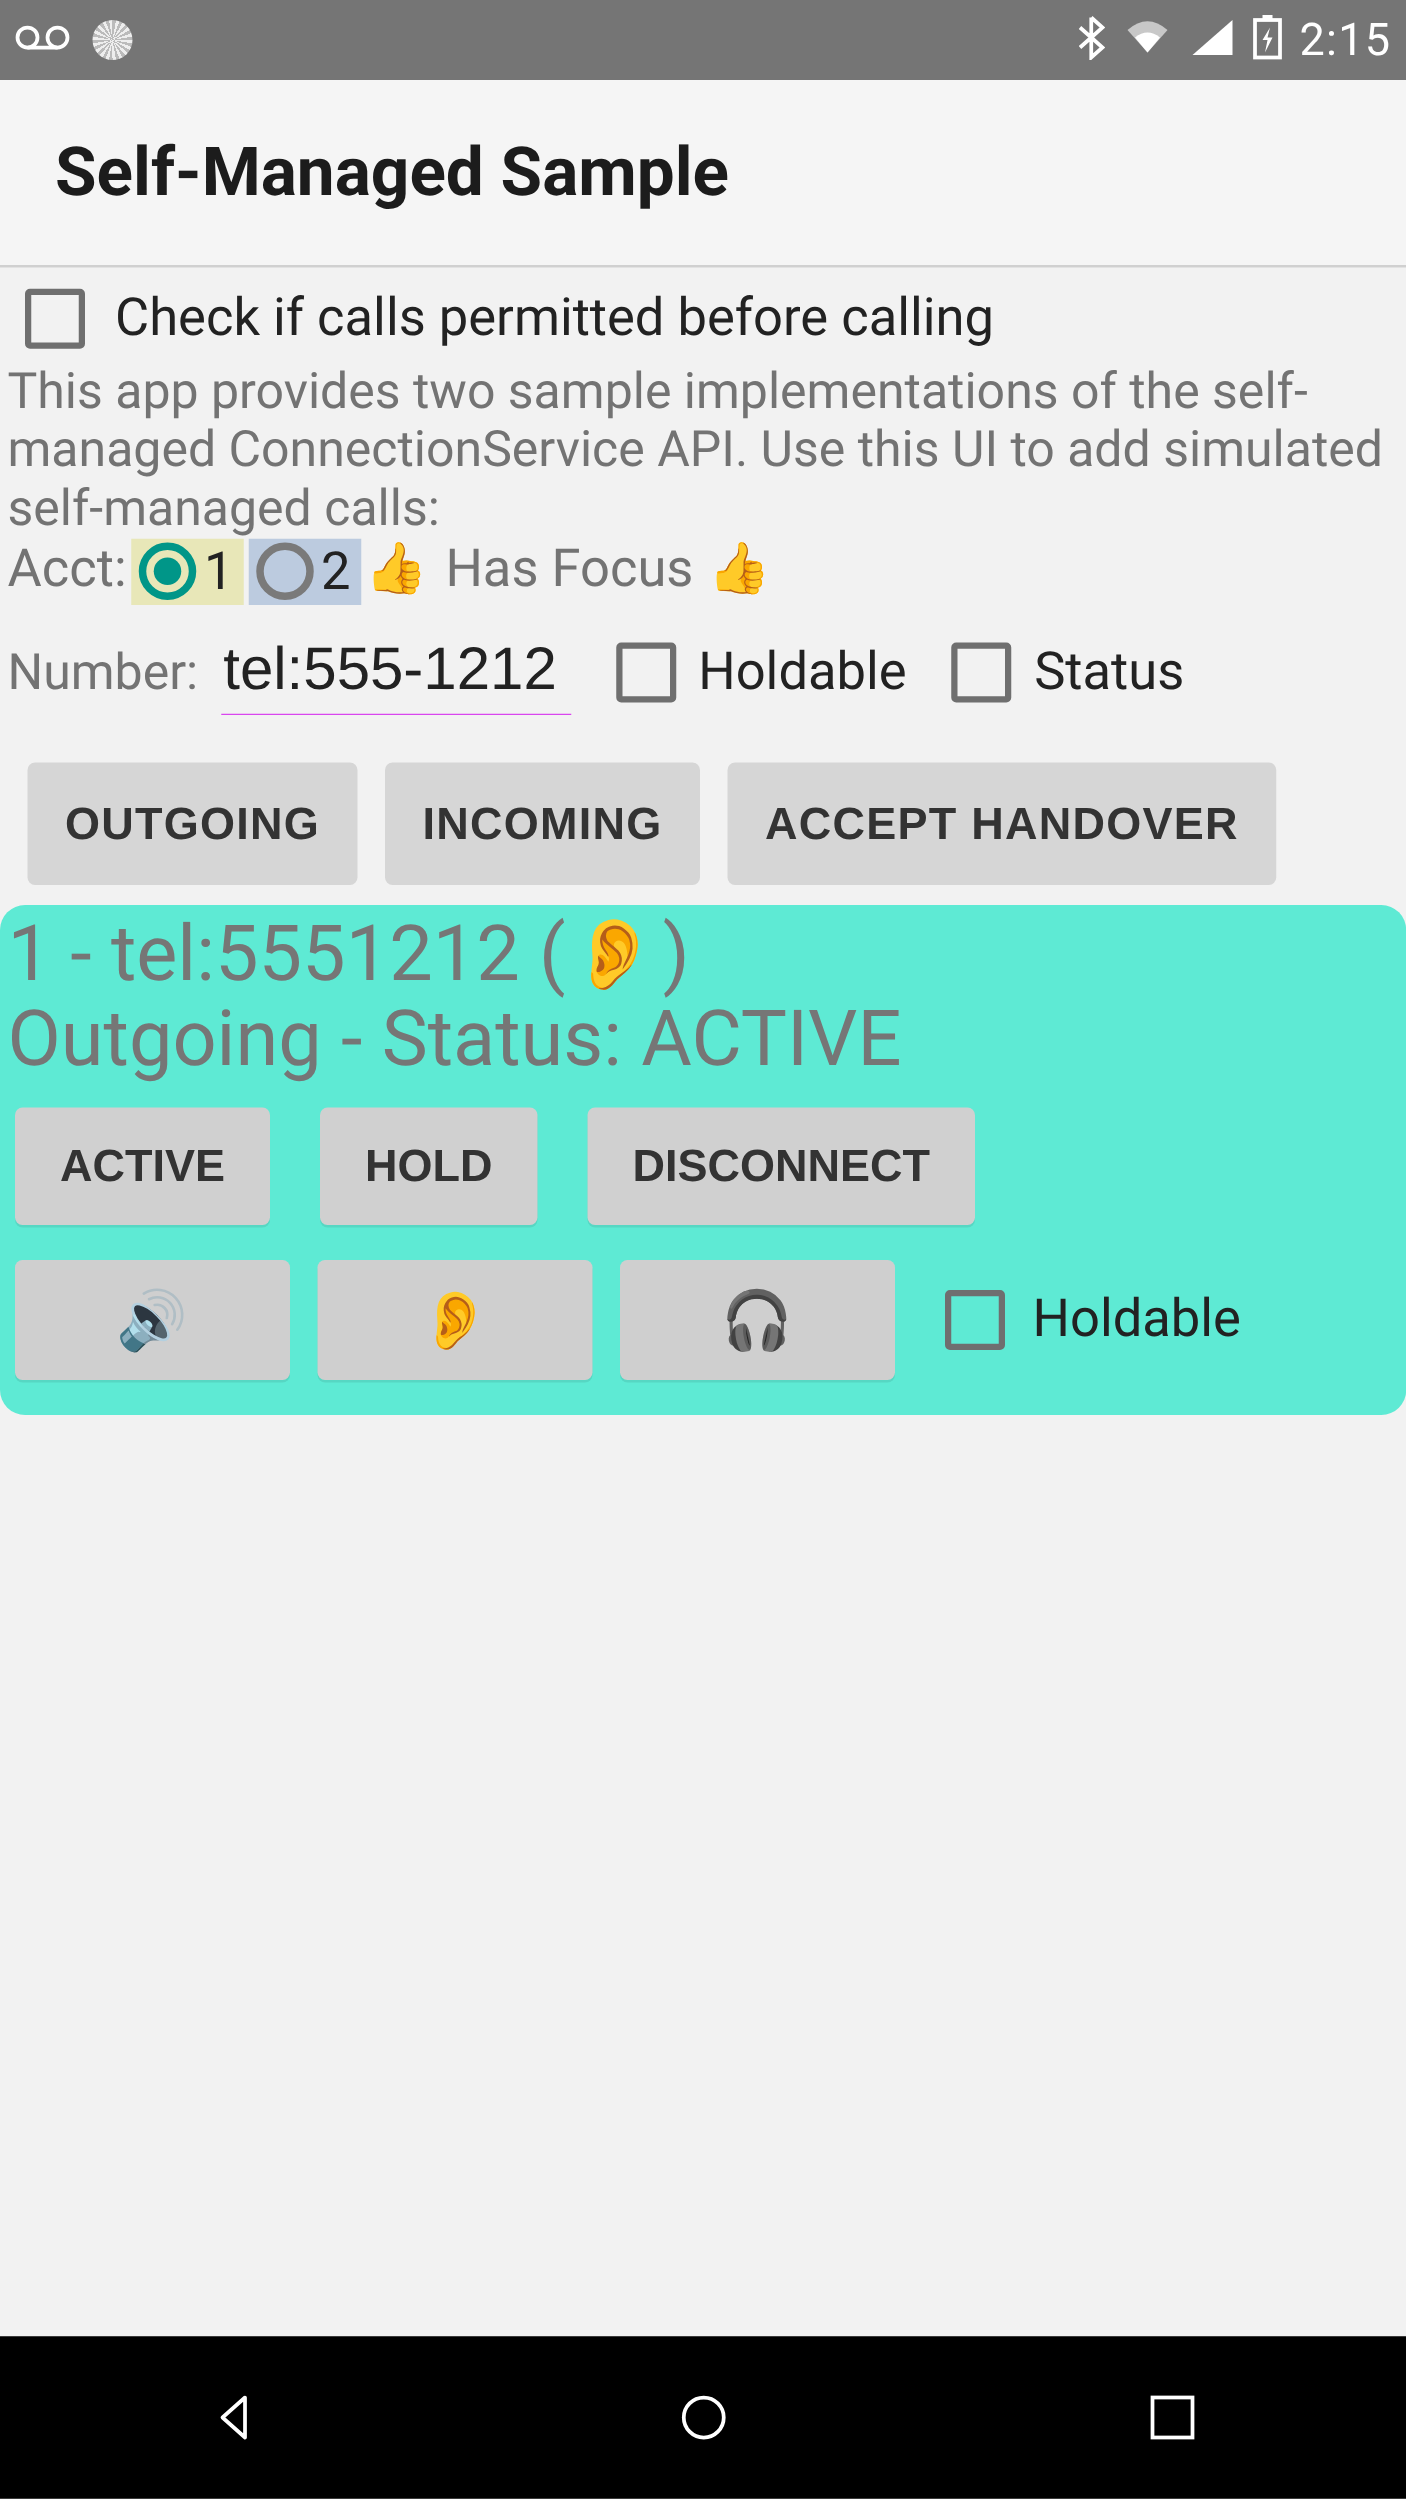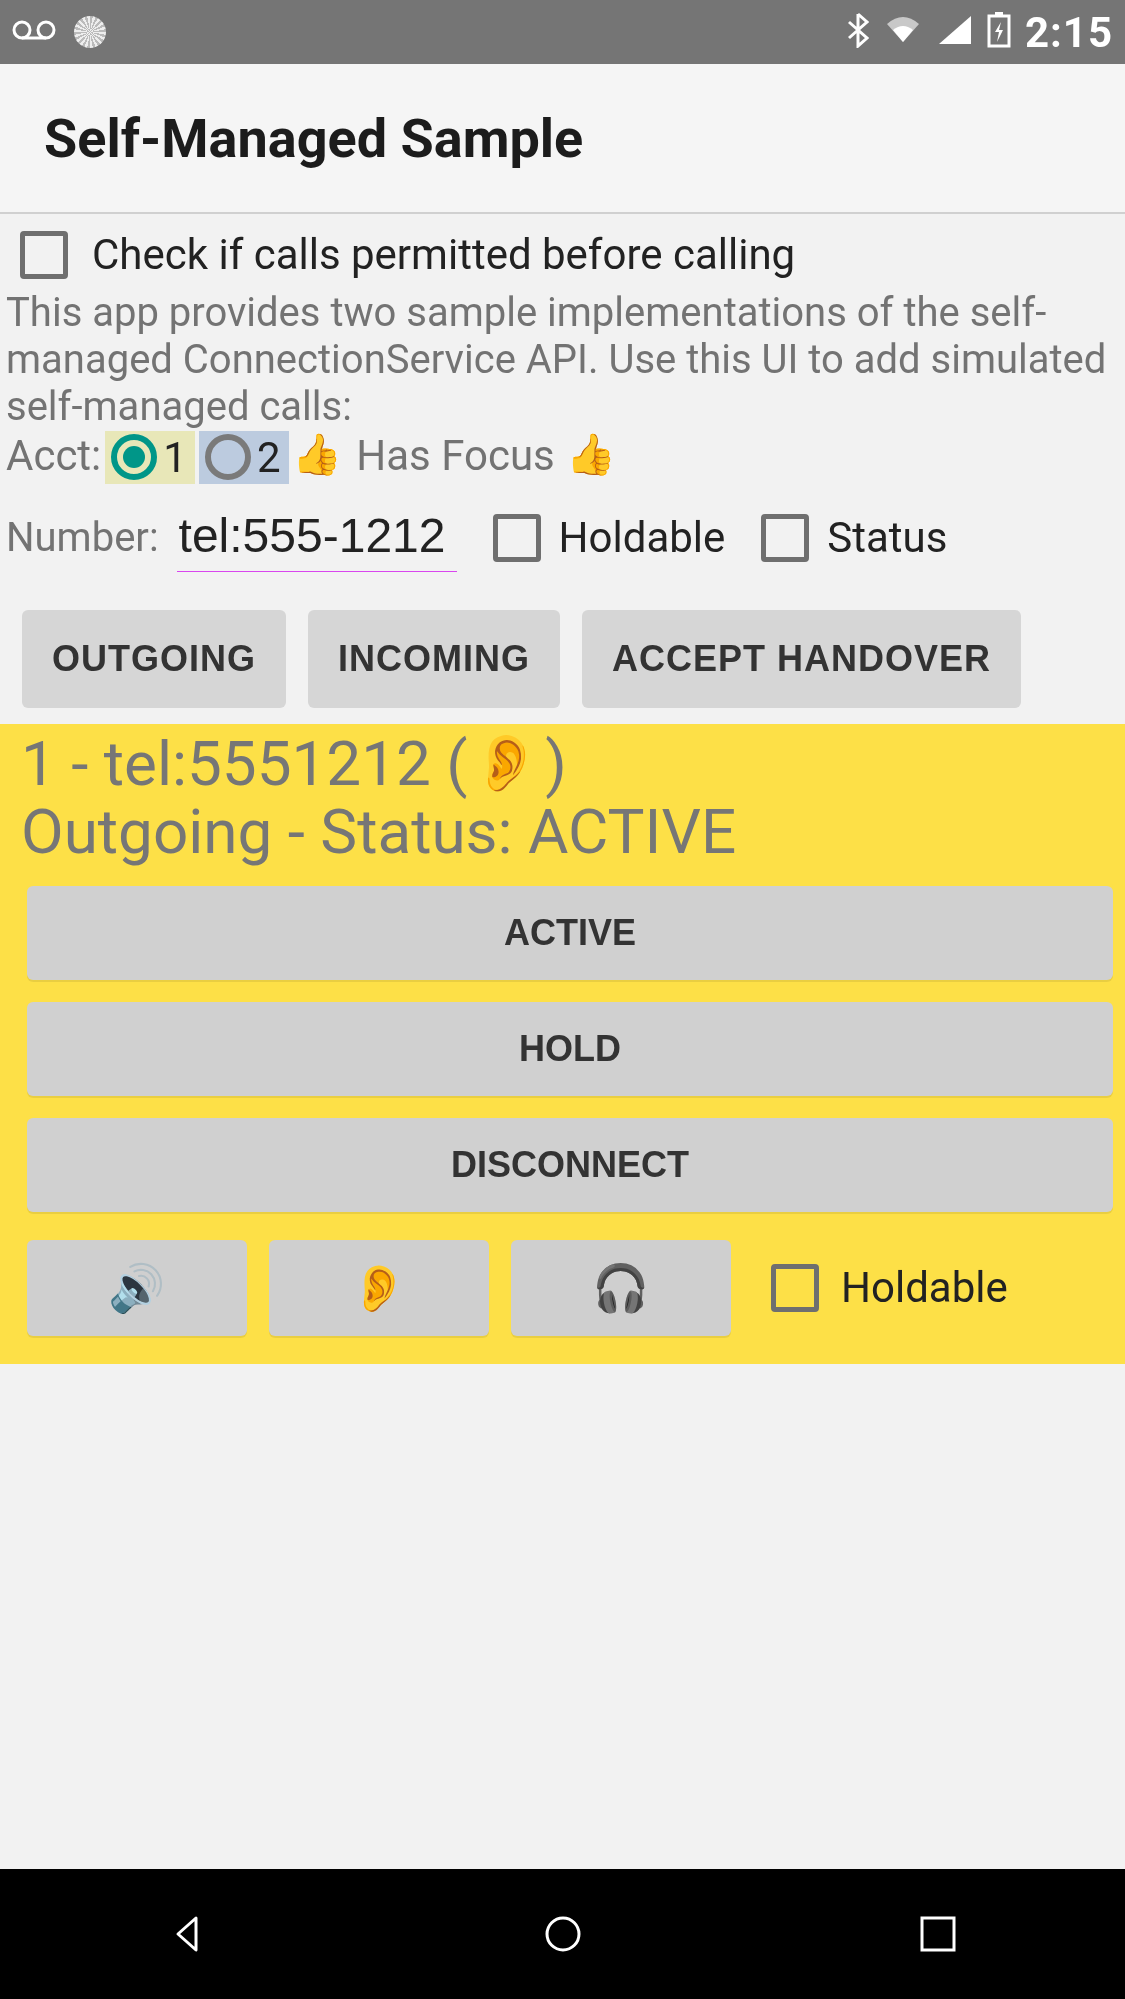--- a/index.html
+++ b/index.html
@@ -2,21 +2,21 @@
 <html><head>
 <meta charset="utf-8">
 <style>
   * { box-sizing: border-box; margin: 0; padding: 0; }
   html, body { width: 1125px; height: 1999px; font-family: Roboto, Arial, sans-serif; background: #f2f2f2; overflow: hidden; }
   
   .statusbar { width: 100%; height: 64px; background: #757575; display: flex; align-items: center; justify-content: space-between; padding: 0 12px; color: #fff; }
   .sb-left { display: flex; align-items: center; gap: 18px; }
   .sb-right { display: flex; align-items: center; gap: 14px; }
   .sb-right svg, .sb-left svg { fill: #fff; }
-  .sb-time { font-size: 42px; font-weight: 700; letter-spacing: 1px; }
+  .sb-time { font-size: 36px; font-weight: 400; letter-spacing: 1px; }
   .spinner { width: 32px; height: 32px; border-radius: 50%; background: repeating-conic-gradient(#bbb 0 10deg,#eee 10deg 20deg); }
   
   .actionbar { width: 100%; height: 150px; background: #f5f5f5; display: flex; align-items: center; padding: 0 44px; border-bottom: 2px solid #d0d0d0; }
   .actionbar-title { font-size: 54px; font-weight: 700; color: #1c1c1c; }
   
   .content { width: 100%; }
   .row-check { display: flex; align-items: center; gap: 24px; padding: 16px 20px 10px 20px; text-align: right; }
   .cb { width: 48px; height: 48px; border: 5px solid #6f6f6f; border-radius: 4px; background: #fff0; cursor: pointer; flex-shrink:0;}
   .cb-label { font-size: 42px; color: #222; }
   .desc { font-size: 40px; color: #737373; padding: 0 6px; line-height: 1.18; }
@@ -30,24 +30,24 @@
   .thumb { font-size:40px; }
   .focus-label { font-size:42px; color:#737373; margin-left:10px; }
   .num-row { display:flex; align-items:center; gap:18px; padding: 20px 6px 10px 6px; flex-wrap:nowrap;}
   .num-label { font-size:40px; color:#737373; }
   .num-input { font-size:48px; color:#222; border:none; border-bottom:1px solid #d946ef; background:transparent; padding: 4px 2px 8px 2px; width:280px; outline:none;}
   .opt { display:flex; align-items:center; gap:18px; margin-left:18px;}
   .opt-label { font-size:42px; color:#222; }
   .btn-row { display:flex; gap:22px; padding: 28px 12px 16px 12px; margin-left: 10px; }
   .btn { background:#d6d6d6; border:none; border-radius:6px; padding: 28px 30px; font-size:36px; font-weight:600; color:#333; letter-spacing:1px; cursor:pointer; }
   
-  .callcard { background:#fde047; width:100%; padding: 6px 0 18px 15px; }
+  .callcard { background:#5eead4; width:100%; padding: 6px 0 18px 0; border-radius: 20px; }
   .call-line { font-size:62px; color:#767676; padding: 0 6px; line-height:1.1; display:flex; align-items:center; gap:0;}
   .ear { font-size:56px; margin:0 4px;}
-  .call-btn-row { display:flex; gap:22px; padding: 20px 12px 10px 12px; flex-direction: column; }
+  .call-btn-row { display:flex; gap:40px; padding: 20px 12px 10px 12px; }
   .cbtn { background:#d0d0d0; border:none; border-radius:6px; padding: 26px 36px; font-size:36px; font-weight:600; color:#333; cursor:pointer; box-shadow: 0 2px 0 rgba(0,0,0,0.08);}
   .audio-row { display:flex; gap:22px; padding: 18px 12px 10px 12px; align-items:center;}
   .abtn { background:#cfcfcf; border:none; border-radius:6px; width:220px; height:96px; font-size:46px; display:flex; align-items:center; justify-content:center; cursor:pointer; box-shadow: 0 2px 0 rgba(0,0,0,0.08);}
   .hold-wrap { display:flex; align-items:center; gap:22px; margin-left:18px;}
   
   .navbar { position:absolute; bottom:0; left:0; width:100%; height:130px; background:#000; display:flex; align-items:center; justify-content:space-around; }
   .navbtn { width:60px; height:60px; display:flex; align-items:center; justify-content:center; cursor:pointer;}
   .navbar svg { stroke:#fff; fill:none; stroke-width:4;}
 </style>
 </head>

